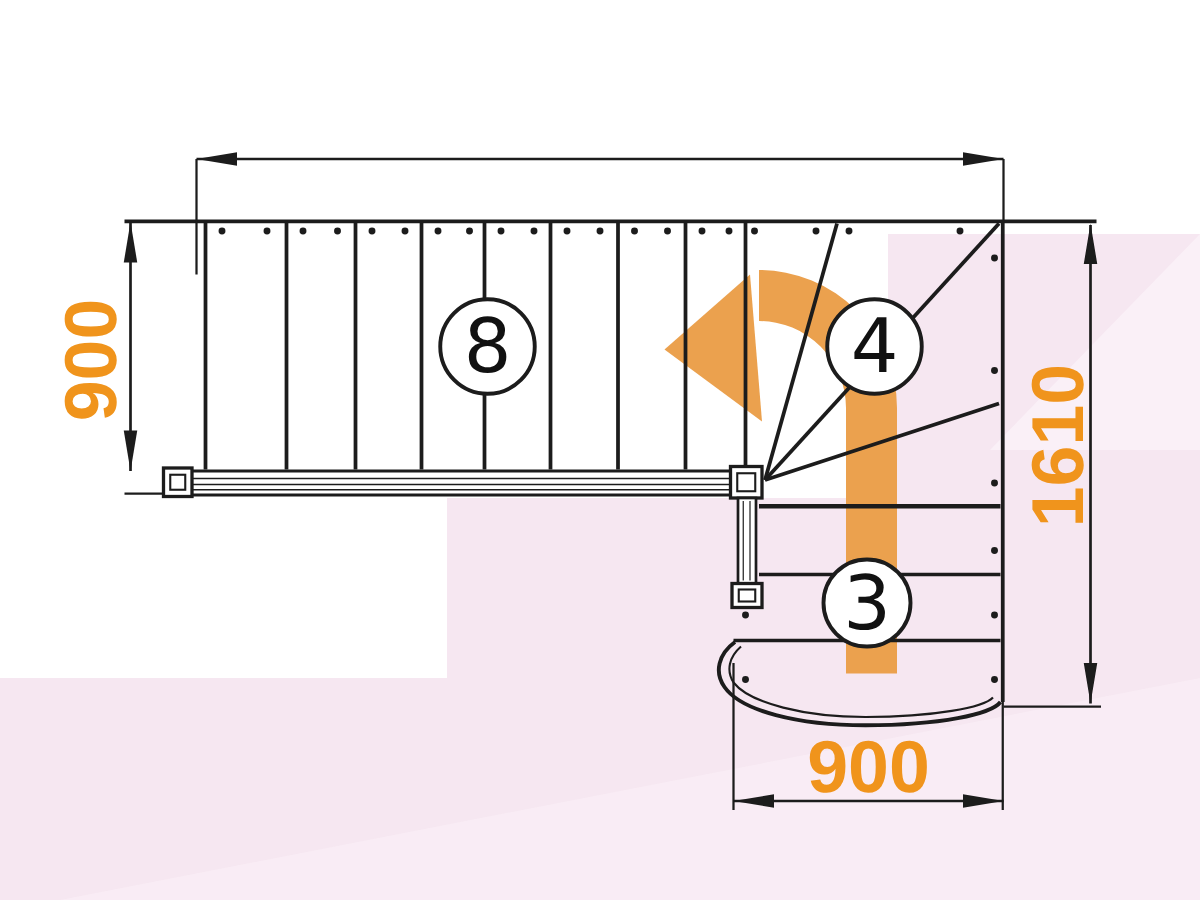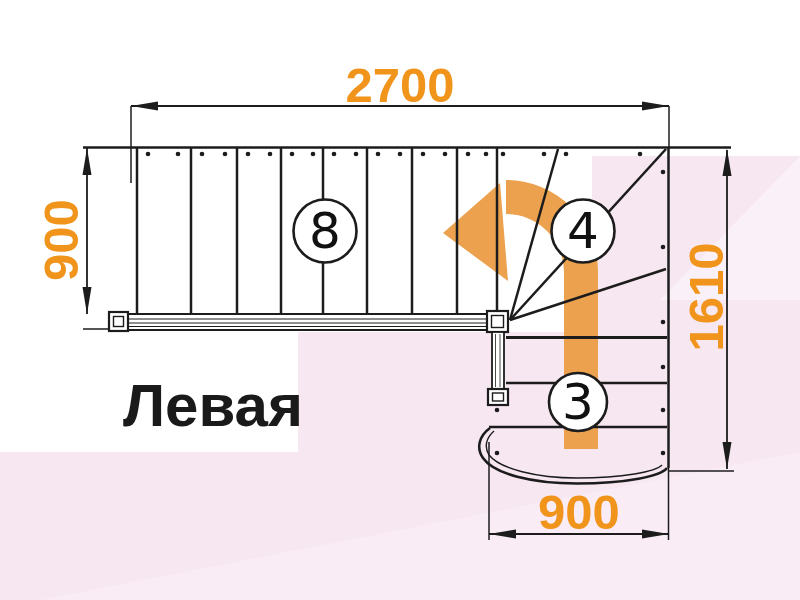--- a/index.html
+++ b/index.html
@@ -156,23 +156,21 @@
         <circle cx="497" cy="453" r="2.3"></circle>
     </g>
 
     <g stroke="#1C1C1C" stroke-width="2.6" fill="#FFFFFF">
       <circle cx="325" cy="231" r="31.5"></circle>
       <circle cx="583" cy="231" r="31.5"></circle>
       <circle cx="578" cy="402" r="29"></circle>
     </g>
   </svg>
 
-  <div class="ovl dim dim-top">2700</div>
   <div class="ovl dim dim-left">900</div>
   <div class="ovl dim dim-right">1610</div>
   <div class="ovl dim dim-bottom">900</div>
 
   <div class="ovl stepnum num-8">8</div>
   <div class="ovl stepnum num-4">4</div>
   <div class="ovl stepnum num-3">3</div>
 
-  <div class="ovl plan-title">Левая</div>
 </div>
 
 </body></html>

